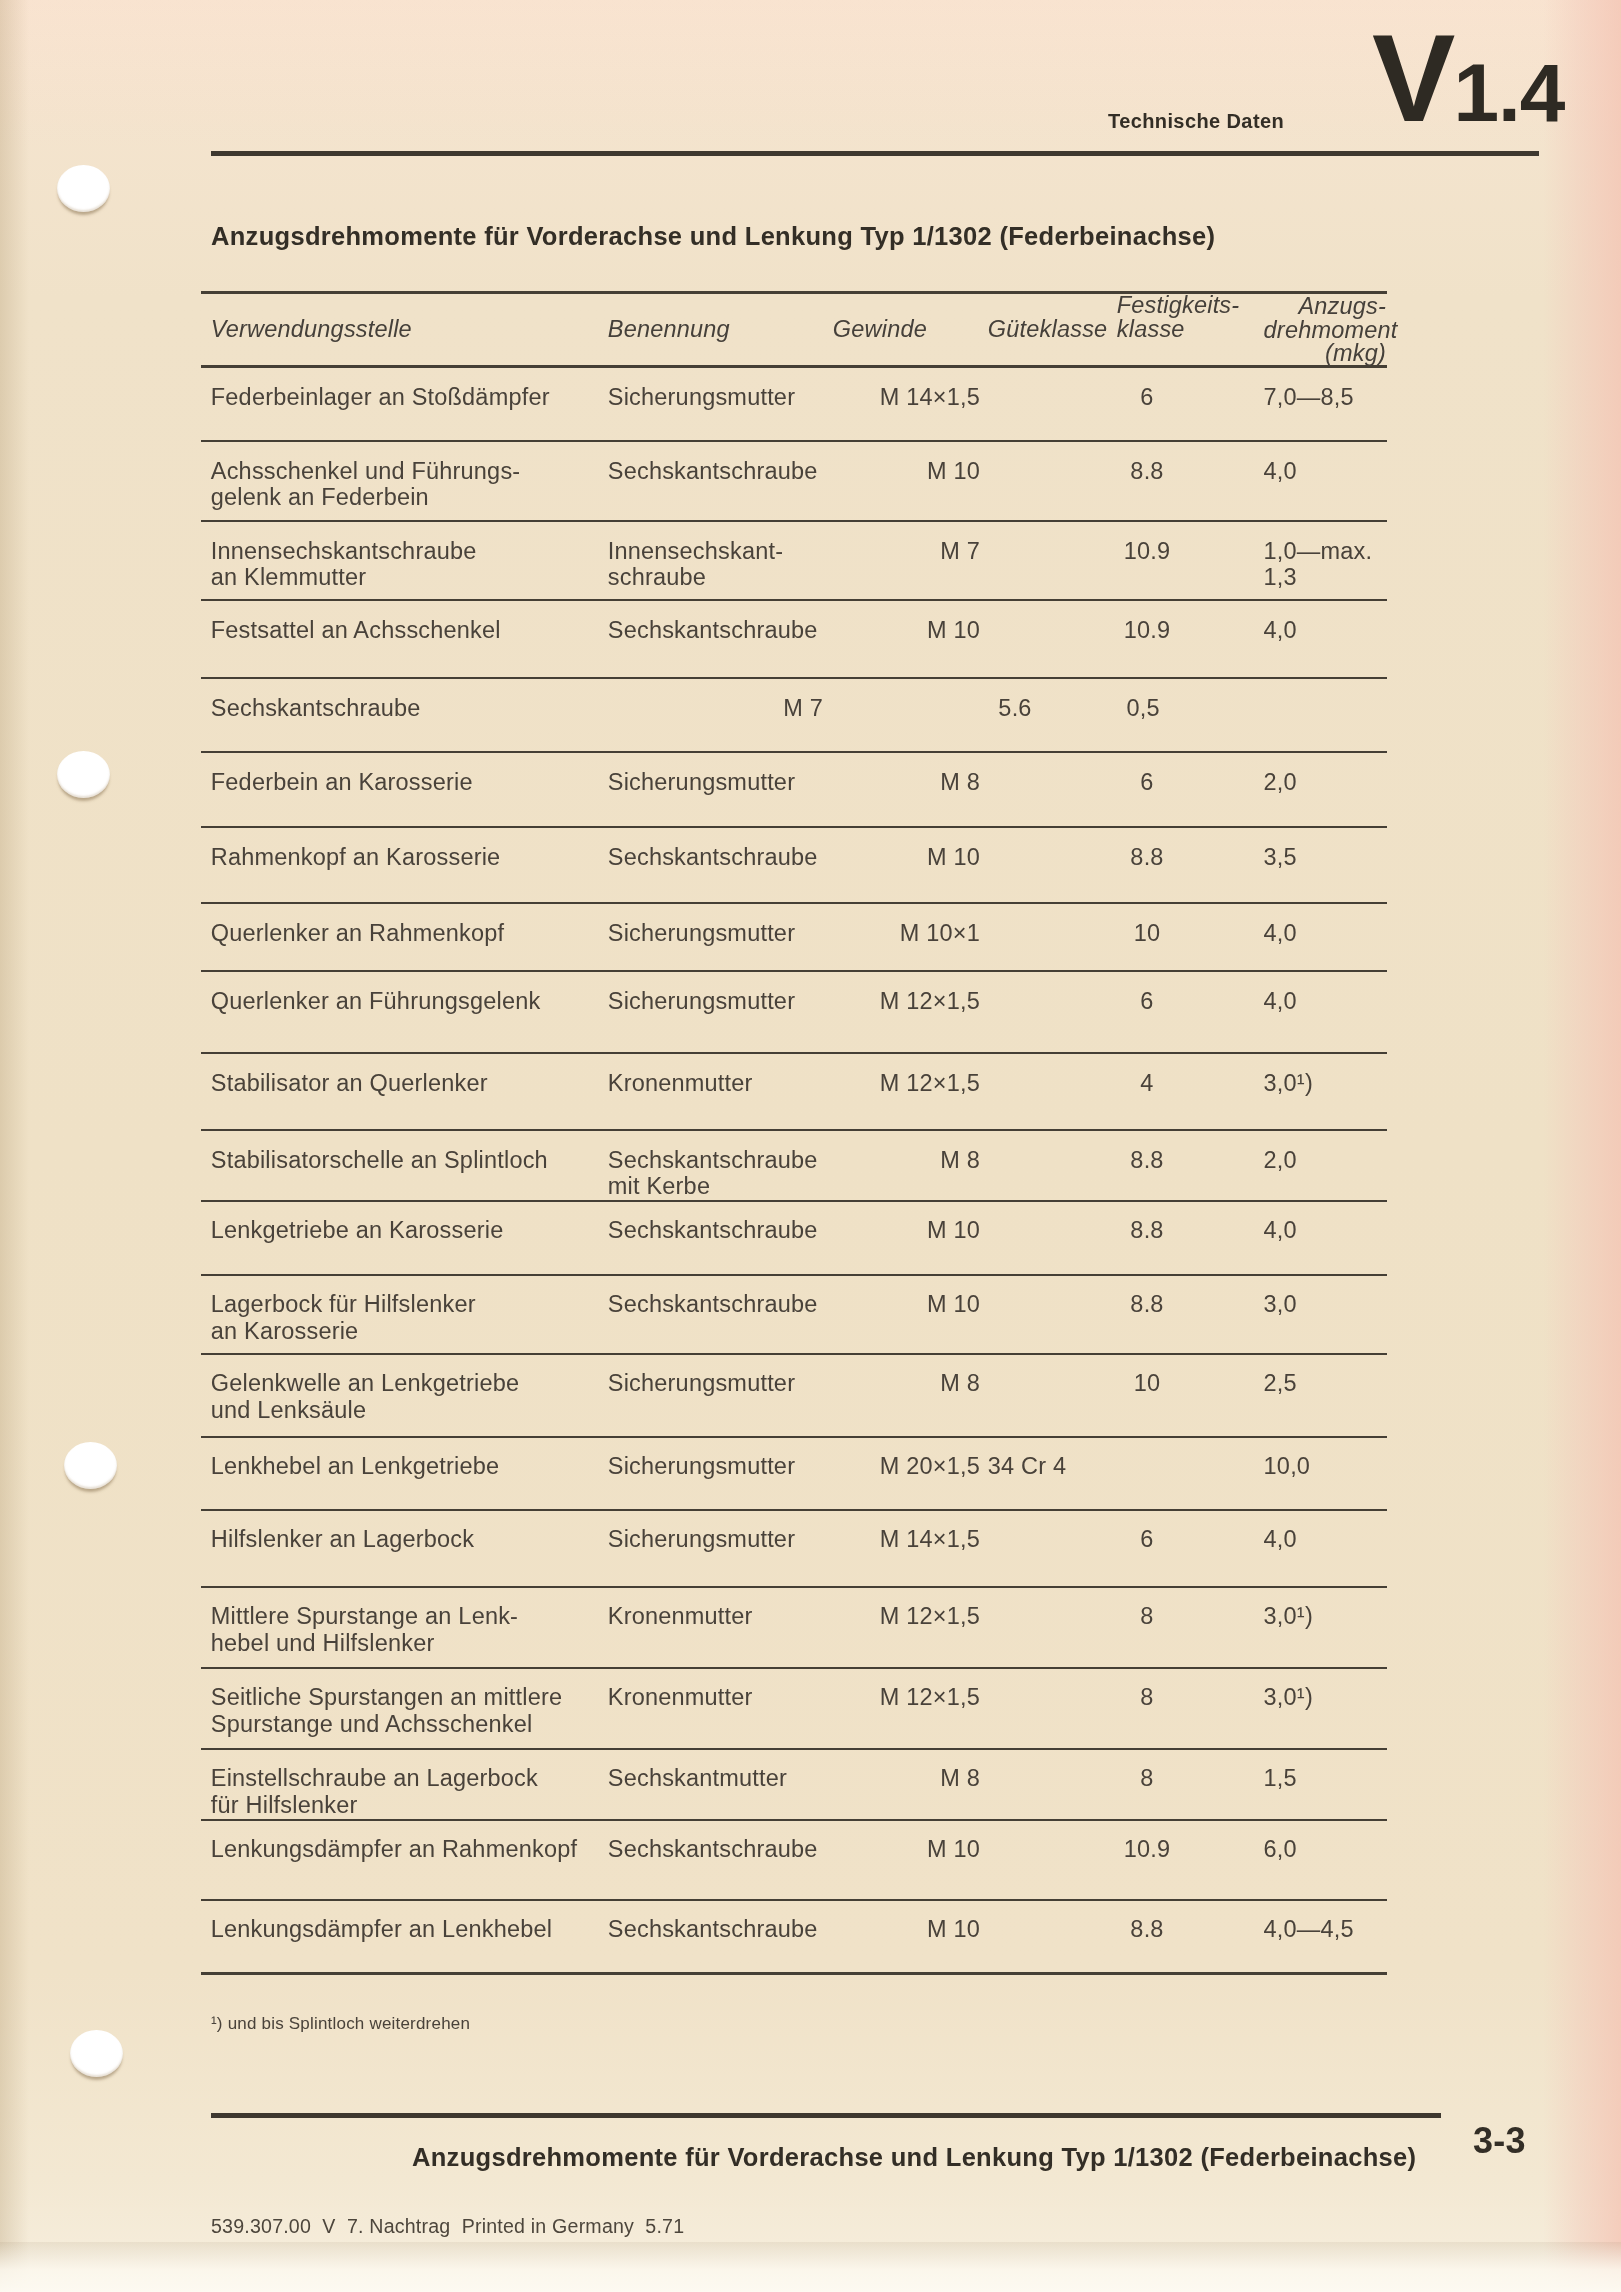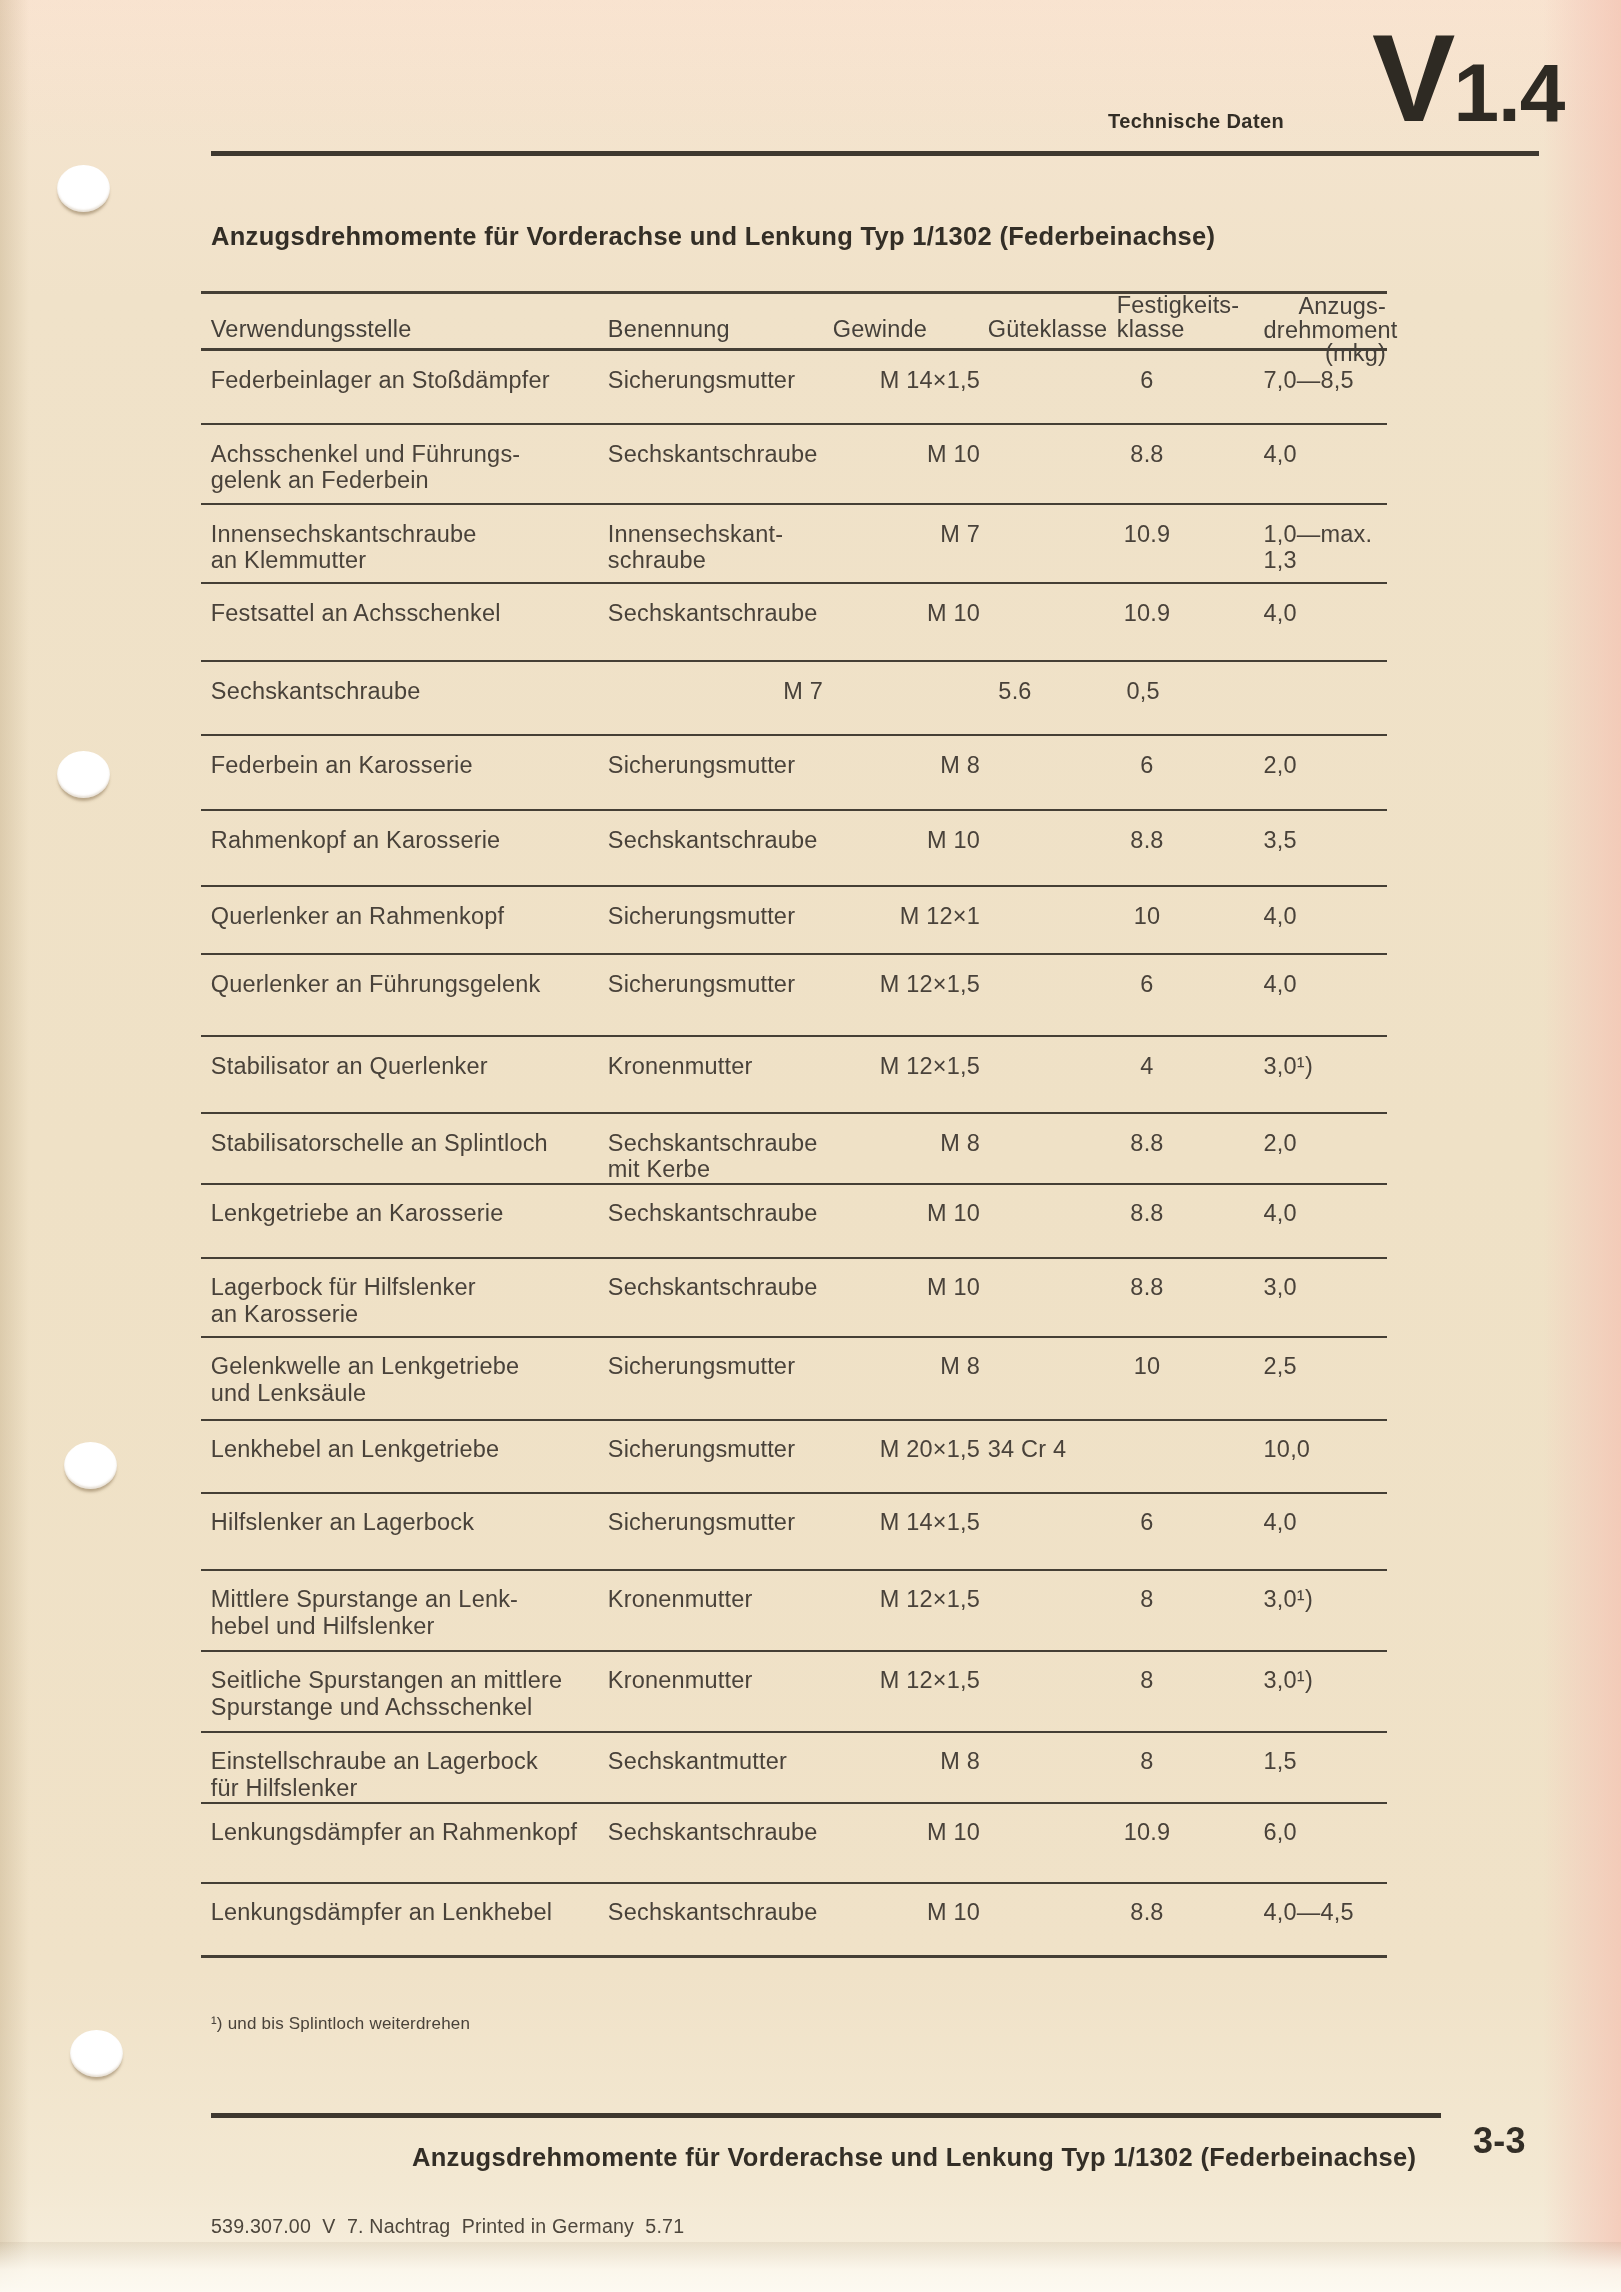--- a/index.html
+++ b/index.html
@@ -23,21 +23,21 @@
   
   .section-label{position:absolute;left:1108px;top:110px;font-size:20px;font-weight:bold;color:#332e26;letter-spacing:0.4px;}
   .logo{position:absolute;left:1372px;top:19.6px;display:flex;align-items:baseline;color:#2e2a23;}
   .logo .code-letter{font-size:125px;line-height:116px;font-weight:bold;letter-spacing:-2px;}
   .logo .code-number{font-size:82px;line-height:82px;font-weight:bold;letter-spacing:-1px;}
   .rule-top{position:absolute;left:211px;top:151px;width:1328px;height:4.9px;background:#3e382f;}
   .doc-title{position:absolute;left:211px;top:222px;font-size:25.5px;font-weight:bold;color:#332e26;letter-spacing:0.3px;}
   
   .torque-table{position:absolute;left:201px;top:291px;width:1186px;}
   .thead,.trow{display:grid;grid-template-columns:397px 225px 157px 127px 137px 142px;box-sizing:border-box;}
-  .thead{height:60px;border-top:3.9px solid #453f35;border-bottom:3.9px solid #453f35;}
+  .thead{height:77px;border-top:3.9px solid #453f35;border-bottom:3.9px solid #453f35;font-style:italic;}
   .hcell{display:flex;flex-direction:column;justify-content:flex-end;font-size:23.5px;line-height:23.5px;
     white-space:pre-line;padding-bottom:27.4px;color:#45403a;}
   .hcell.h6{padding-bottom:2.9px;}
   .h1{padding-left:9.8px;} .h2{padding-left:9.8px;} .h3{padding-left:9.8px;}
   .h4{padding-left:7.8px;} .h5{padding-left:9.8px;} .h6{padding-left:19.6px;text-align:right;}
   .trow{border-bottom:2.9px solid #453f35;}
   .trow.last{border-bottom-width:3.9px;}
   .c{padding-top:15.7px;font-size:23.5px;line-height:26.5px;white-space:pre-line;color:#49423a;}
   .c1{padding-left:9.8px;} .c2{padding-left:9.8px;} .c3{padding-left:9.8px;text-align:right;}
   .c4{padding-left:7.8px;}
@@ -141,21 +141,21 @@
       <div class="c c1">Rahmenkopf an Karosserie</div>
       <div class="c c2">Sechskantschraube</div>
       <div class="c c3">M 10</div>
       <div class="c c4"></div>
       <div class="c c5">8.8</div>
       <div class="c c6">3,5</div>
     </div>
     <div class="trow" style="min-height:68px">
       <div class="c c1">Querlenker an Rahmenkopf</div>
       <div class="c c2">Sicherungsmutter</div>
-      <div class="c c3">M 12×1</div>
+      <div class="c c3">M 10×1</div>
       <div class="c c4"></div>
       <div class="c c5">10</div>
       <div class="c c6">4,0</div>
     </div>
     <div class="trow" style="min-height:82px">
       <div class="c c1">Querlenker an Führungsgelenk</div>
       <div class="c c2">Sicherungsmutter</div>
       <div class="c c3">M 12×1,5</div>
       <div class="c c4"></div>
       <div class="c c5">6</div>

